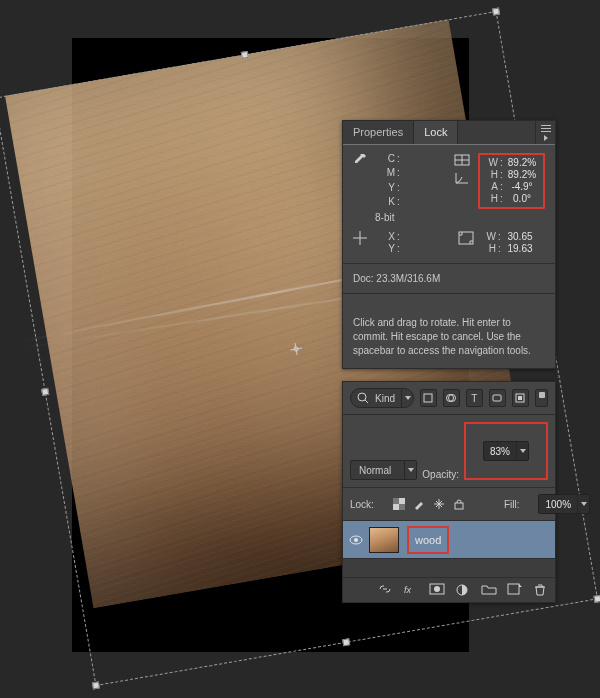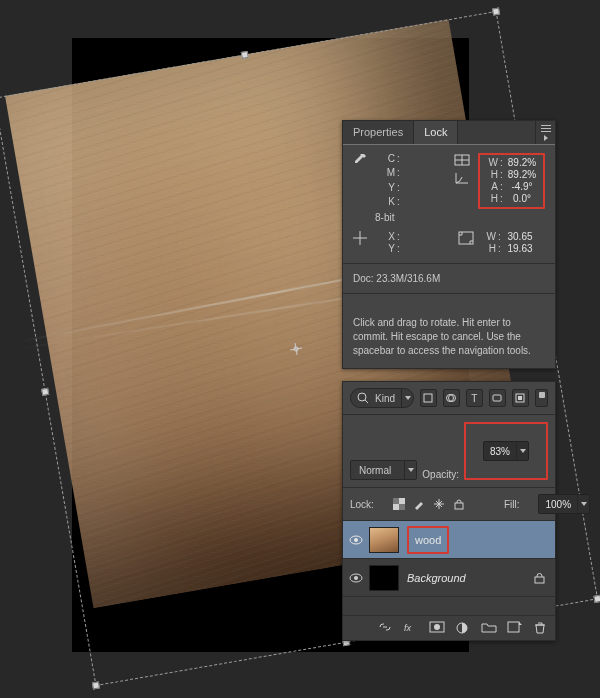--- a/index.html
+++ b/index.html
@@ -307,36 +307,20 @@
             <svg width="14" height="10">
               <ellipse cx="7" cy="5" rx="6" ry="4" fill="none" stroke="#e6e6e6"></ellipse>
               <circle cx="7" cy="5" r="2" fill="#e6e6e6"></circle>
             </svg>
           </div>
         <div class="thumb wood-th"></div>
         <div class="redbox" style="padding:6px 6px">
           <span class="lname">wood</span>
         </div>
       </div>
-      <div class="layer">
-        <div class="eye">
-            <svg width="14" height="10">
-              <ellipse cx="7" cy="5" rx="6" ry="4" fill="none" stroke="#cfcfcf"></ellipse>
-              <circle cx="7" cy="5" r="2" fill="#cfcfcf"></circle>
-            </svg>
-          </div>
-        <div class="thumb"></div>
-        <span class="lname italic">Background</span>
-        <span class="lock-right">
-            <svg width="11" height="12">
-              <rect x="1" y="5" width="9" height="6" fill="none" stroke="#cfcfcf"></rect>
-              <path d="M3 5v-1a2.5 2.5 0 0 1 5 0v1" fill="none" stroke="#cfcfcf"></path>
-            </svg>
-          </span>
-      </div>
       <div style="height:18px"></div>
     </div>
 
     <div class="ly-bottom">
       <span class="bb">
           <svg width="16" height="12">
             <path d="M3 6a3 3 0 0 1 3-3h1M13 6a3 3 0 0 1-3 3h-1M6 6h4" fill="none" stroke="#cfcfcf"></path>
           </svg>
         </span>
       <span class="bb">

